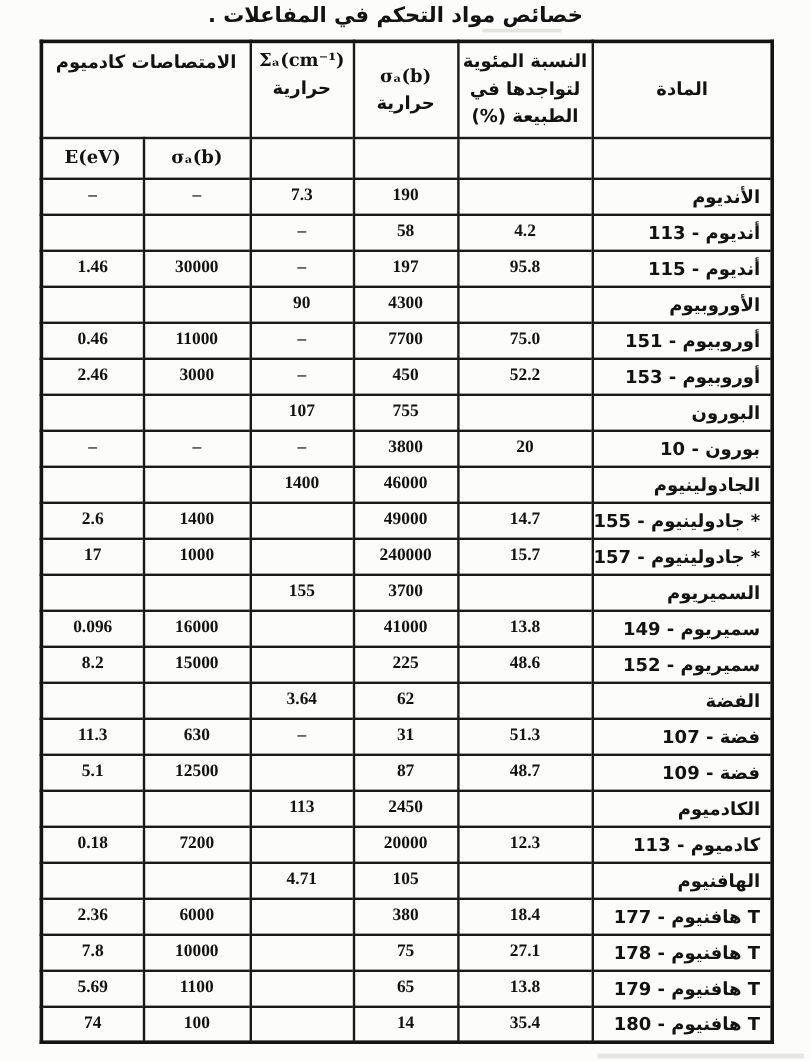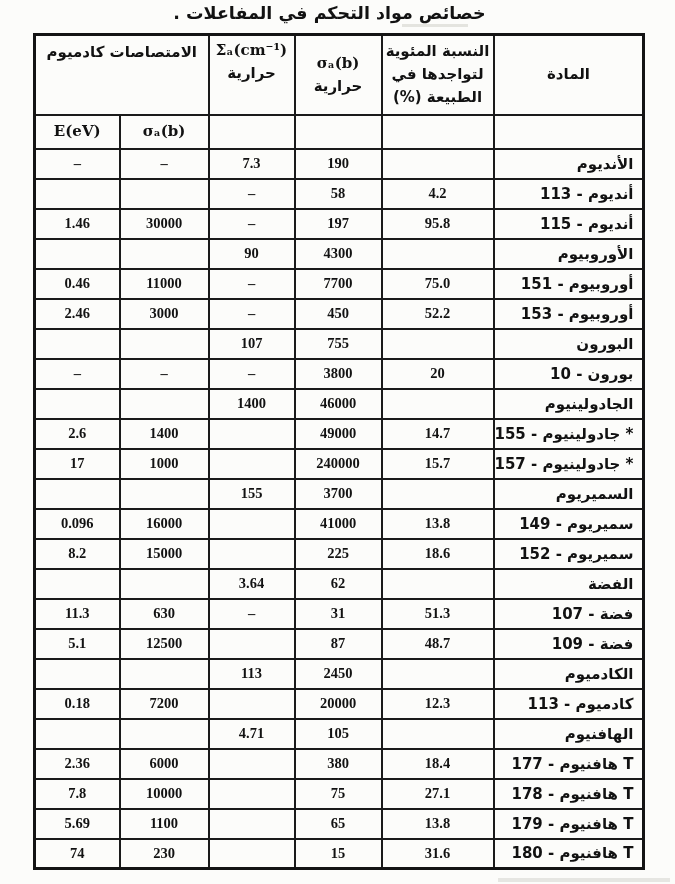--- a/index.html
+++ b/index.html
@@ -248,21 +248,21 @@
     <td class="mat">سميريوم - 149</td>
     <td class="num">13.8</td>
     <td class="num">41000</td>
     <td class="num"></td>
     <td class="num">16000</td>
     <td class="num">0.096</td>
   </tr>
 
   <tr>
     <td class="mat">سميريوم - 152</td>
-    <td class="num">18.6</td>
+    <td class="num">48.6</td>
     <td class="num">225</td>
     <td class="num"></td>
     <td class="num">15000</td>
     <td class="num">8.2</td>
   </tr>
 
   <tr>
     <td class="mat">الفضة</td>
     <td class="num"></td>
     <td class="num">62</td>
@@ -338,22 +338,22 @@
     <td class="mat">T هافنيوم - 179</td>
     <td class="num">13.8</td>
     <td class="num">65</td>
     <td class="num"></td>
     <td class="num">1100</td>
     <td class="num">5.69</td>
   </tr>
 
   <tr>
     <td class="mat">T هافنيوم - 180</td>
-    <td class="num">31.6</td>
-    <td class="num">15</td>
-    <td class="num"></td>
-    <td class="num">230</td>
+    <td class="num">35.4</td>
+    <td class="num">14</td>
+    <td class="num"></td>
+    <td class="num">100</td>
     <td class="num">74</td>
   </tr>
 </tbody>
 </table>
 
 <div class="artifact" id="artifact-bottom"></div>
 
 </body></html>

